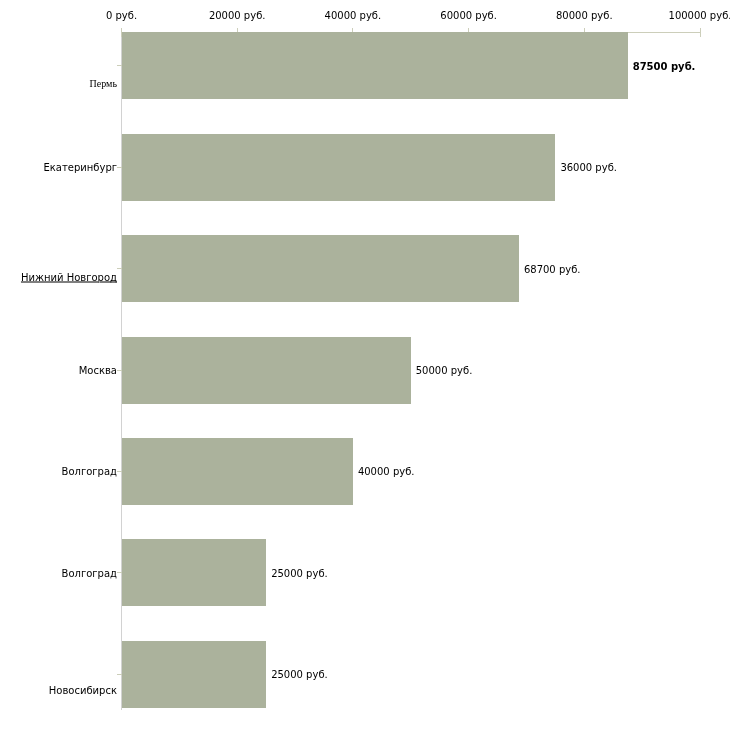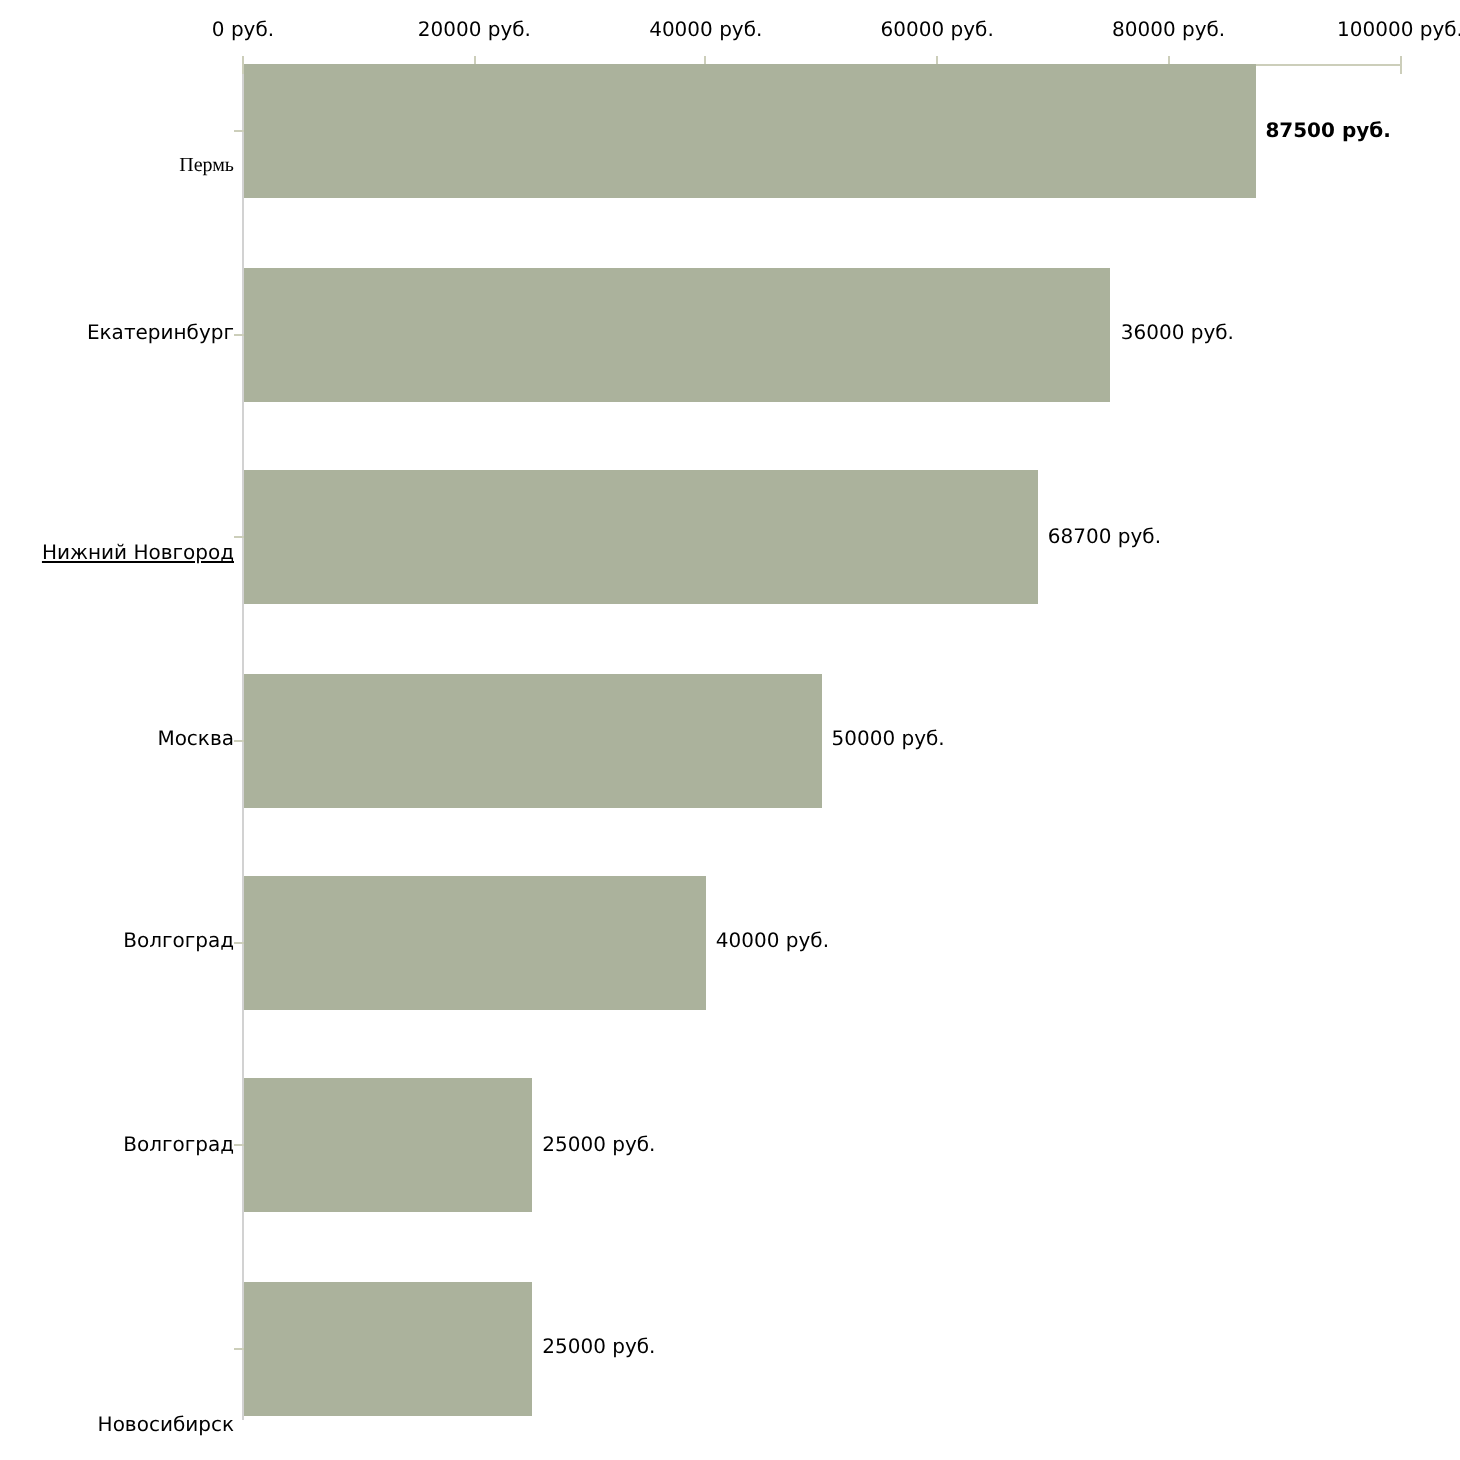--- a/index.html
+++ b/index.html
@@ -49,16 +49,16 @@
     <div class="val" style="left: 415.75px; top: 370px;">50000 руб.</div>
     <div class="tick" style="left: 117px; top: 470.9px; width: 9px; height: 1px; background: rgb(204, 206, 186);"></div>
     <div class="cat" style="right: 613px; top: 471.4px;">Волгоград</div>
     <div class="bar" style="left: 121.5px; top: 437.9px; width: 231.4px; height: 67px; background: rgb(171, 178, 156);"></div>
     <div class="val" style="left: 357.9px; top: 471.4px;">40000 руб.</div>
     <div class="tick" style="left: 117px; top: 572.3px; width: 9px; height: 1px; background: rgb(204, 206, 186);"></div>
     <div class="cat" style="right: 613px; top: 572.8px;">Волгоград</div>
     <div class="bar" style="left: 121.5px; top: 539.3px; width: 144.625px; height: 67px; background: rgb(171, 178, 156);"></div>
     <div class="val" style="left: 271.125px; top: 572.8px;">25000 руб.</div>
     <div class="tick" style="left: 117px; top: 673.7px; width: 9px; height: 1px; background: rgb(204, 206, 186);"></div>
-    <div class="cat" style="right: 613px; top: 713px;">Новосибирск</div>
+    <div class="cat" style="right: 613px; top: 690px;">Новосибирск</div>
     <div class="bar" style="left: 121.5px; top: 640.7px; width: 144.625px; height: 67px; background: rgb(171, 178, 156);"></div>
     <div class="val" style="left: 271.125px; top: 674.2px;">25000 руб.</div>
   </div>
 
 </body></html>

